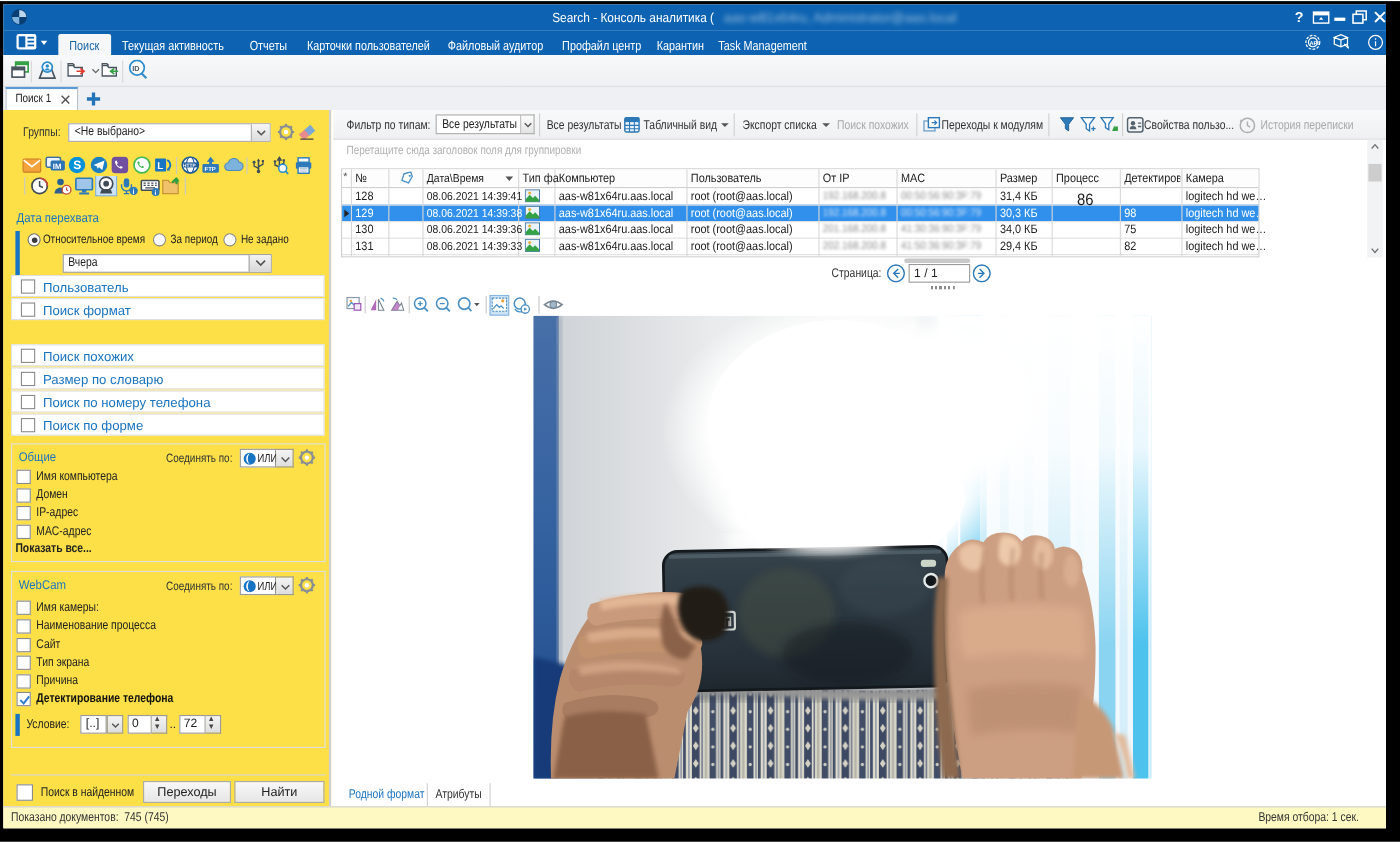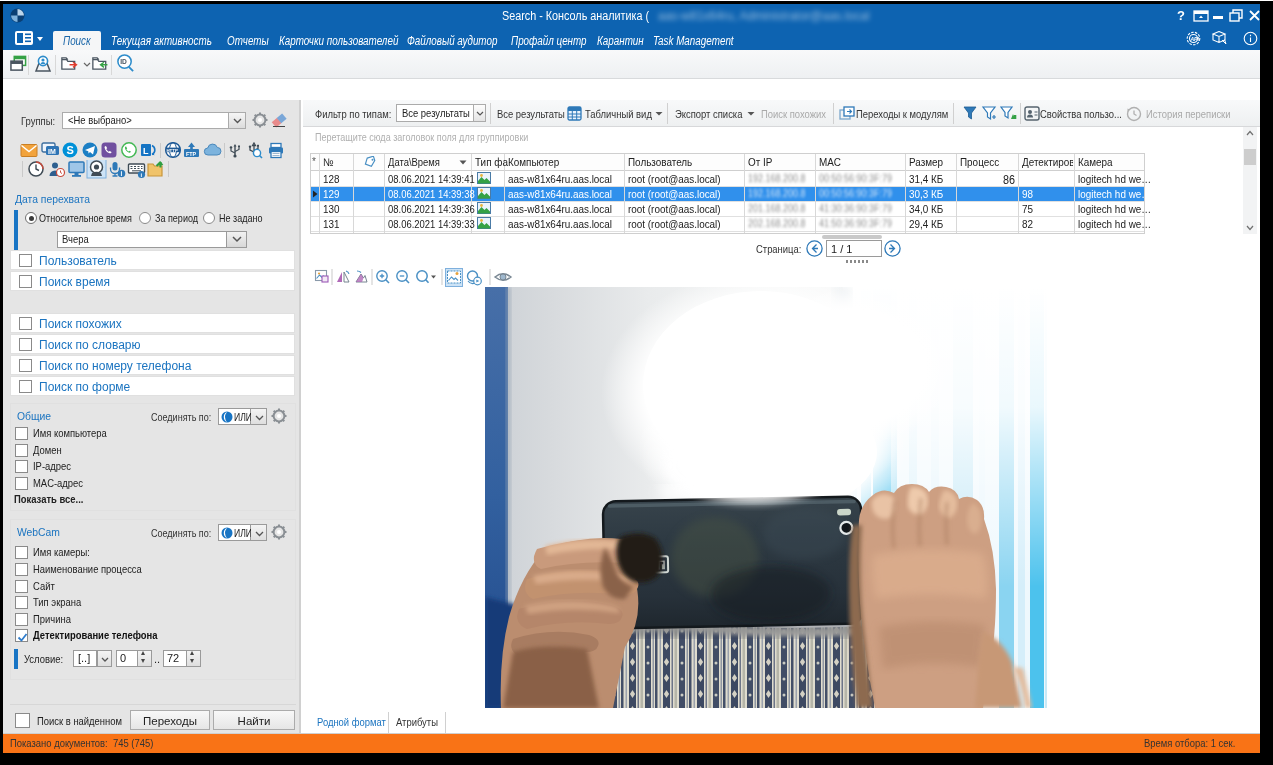--- a/index.html
+++ b/index.html
@@ -4,31 +4,31 @@
 <style>
   * { margin:0; padding:0; box-sizing:border-box; }
   html,body { width:1273px; height:765px; background:#000; overflow:hidden;
     font-family:"Liberation Sans", sans-serif; }
   .abs { position:absolute; }
   .sx { transform:scaleX(0.82); transform-origin:0 50%; white-space:nowrap; }
   .sx9 { transform:scaleX(0.9); transform-origin:0 50%; white-space:nowrap; }
   #win { position:absolute; left:3px; top:4px; width:1257px; height:749px; background:#fff; }
   
   #titlebar { position:absolute; left:0; top:0; width:1257px; height:24px; background:#0d63b1; }
-  #menubar  { position:absolute; left:0; top:24px; width:1257px; height:22px; background:#0d63b1;font-style:italic; }
+  #menubar  { position:absolute; left:0; top:24px; width:1257px; height:22px; background:#0d63b1; }
   #toolbar  { position:absolute; left:0; top:46px; width:1257px; height:29px;
      background:linear-gradient(#f8f9fa,#eef0f2); border-bottom:1px solid #d8dadc;}
   #tabstrip { position:absolute; left:0; top:75px; width:1257px; height:21px; background:#eef0f3; }
   #statusbar{ position:absolute; left:0; top:729px; width:1257px; height:20px;
-     background:#f97316; border-top:1px solid #cfcfcf; font-size:11px; color:#333; }
+     background:#fef9c3; border-top:1px solid #cfcfcf; font-size:11px; color:#333; }
   .ttl { color:#fff; font-size:12px; }
   .menu-item { color:#fff; font-size:12px; position:absolute; top:6px; transform:scaleX(0.82); transform-origin:0 50%; white-space:nowrap; }
   
   #leftpanel { position:absolute; left:0; top:96px; width:298px; height:633px;
-     background:#e5e5e5; border-right:2px solid #d0d0d0; }
+     background:#fde047; border-right:2px solid #d0d0d0; }
   
   #rightpane { position:absolute; left:300px; top:96px; width:957px; height:633px; background:#fff; }
   .cb { width:13px; height:13px; border:1px solid #8a8a8a; background:#fff; display:inline-block; }
   .rowbox { position:absolute; left:7px; width:285px; height:20px; border:1px solid #e0e0e0; background:#fff; }
   .rowbox .cb { position:absolute; left:8px; top:3px; }
   .rowbox .lbl { position:absolute; left:28px; top:3px; font-size:12px; color:#1b74c0; }
   .slbl { font-size:11.5px; color:#222; transform:scaleX(0.82); transform-origin:0 50%; white-space:nowrap; }
   .cbc { width:13px; height:13px; border:1px solid #8a8a8a; background:#fff; display:inline-block; }
   .spin { width:14px; height:17px; border:1px solid #9a9a9a; border-left:none; background:linear-gradient(#f4f4f4,#dedede); }
   .spin:before { content:"\25B4"; position:absolute; top:-3px; left:3px; font-size:8px; color:#444; }
@@ -130,20 +130,30 @@
       <path d="M18 10 h-7 M14 7 l-4 3 l4 3" fill="none" stroke="#35a145" stroke-width="1.7"></path>
     </svg>
     <div class="abs" style="left:108px;top:5px;width:1px;height:20px;background:#d8d8d8"></div>
 
     <svg class="abs" style="left:113px;top:4px" width="19" height="19" viewBox="0 0 20 20">
       <circle cx="9" cy="8" r="7" fill="#fff" stroke="#2d8ccb" stroke-width="1.6"></circle>
       <path d="M13.5 13.5 L18 18" stroke="#2d8ccb" stroke-width="2"></path>
       <text x="4.5" y="11" font-size="7" font-weight="bold" fill="#4a5560">ID</text>
     </svg>
   </div>
+  <div id="tabstrip">
+    <div class="abs" style="left:2px;top:0px;width:66px;height:21px;background:#fff;border:1px solid #b8c2cc;border-bottom:none;border-top:2px solid #5b9bd5"></div>
+    <span class="abs sx" style="left:11px;top:5px;font-size:11px;color:#222">Поиск 1</span>
+    <svg class="abs" style="left:52px;top:7px" width="9" height="9" viewBox="0 0 9 9">
+        <path d="M1 1 L8 8 M8 1 L1 8" stroke="#555" stroke-width="1.3"></path>
+      </svg>
+    <svg class="abs" style="left:75px;top:4px" width="14" height="14" viewBox="0 0 14 14">
+        <path d="M7 1 V13 M1 7 H13" stroke="#2273b8" stroke-width="3"></path>
+      </svg>
+  </div>
   <div id="leftpanel">
     <span class="abs sx" style="left:18px;top:15px;font-size:11.5px;color:#333">Группы:</span>
     <div class="abs" style="left:59px;top:12px;width:184px;height:17px;border:1px solid #ababab;background:#fff">
       <span class="abs sx" style="left:5px;top:1px;font-size:11.5px;color:#222">&lt;Не выбрано&gt;</span>
       <div class="abs" style="right:0;top:0;width:17px;height:15px;background:linear-gradient(#f6f6f6,#dcdcdc);border-left:1px solid #ababab">
         <svg class="abs" style="left:4px;top:5px" width="9" height="6" viewBox="0 0 9 6">
             <path d="M1 1 L4.5 4.5 L8 1" fill="none" stroke="#555" stroke-width="1.4"></path>
           </svg>
       </div>
     </div>
@@ -317,29 +327,29 @@
           </svg>
       </div>
     </div>
 
     <div class="rowbox" style="top:150px">
         <span class="cb"></span>
         <span class="lbl">Пользователь</span>
       </div>
     <div class="rowbox" style="top:171px">
         <span class="cb"></span>
-        <span class="lbl">Поиск время</span>
+        <span class="lbl">Поиск формат</span>
       </div>
     <div class="rowbox" style="top:213px">
         <span class="cb"></span>
         <span class="lbl">Поиск похожих</span>
       </div>
     <div class="rowbox" style="top:234px">
         <span class="cb"></span>
-        <span class="lbl">Поиск по словарю</span>
+        <span class="lbl">Размер по словарю</span>
       </div>
     <div class="rowbox" style="top:255px">
         <span class="cb"></span>
         <span class="lbl">Поиск по номеру телефона</span>
       </div>
     <div class="rowbox" style="top:276px">
         <span class="cb"></span>
         <span class="lbl">Поиск по форме</span>
       </div>
 
@@ -552,21 +562,21 @@
       <svg class="abs" style="left:166px;top:18px" width="14" height="12" viewBox="0 0 14 12">
           <rect x="0.5" y="0.5" width="13" height="11" fill="#eaf3fc" stroke="#4a7ba6" stroke-width="1"></rect>
           <path d="M1 9 l3.5 -4 l3 3 l2 -2 l3.5 3.5 v2 H1 Z" fill="#35a145"></path>
           <circle cx="4.5" cy="3.5" r="1.4" fill="#e8b33c"></circle>
         </svg>
       <span class="abs sx9" style="left:197px;top:19px;font-size:11px;color:#222">aas-w81x64ru.aas.local</span>
       <span class="abs sx9" style="left:317px;top:19px;font-size:11px;color:#222">root (root@aas.local)</span>
       <span class="abs sx9" style="left:437px;top:19px;font-size:10px;color:#909090;filter:blur(1.4px)">192.168.200.8</span>
       <span class="abs sx9" style="left:508px;top:19px;font-size:10px;color:#909090;filter:blur(1.4px)">00:50:56:90:3F:79</span>
       <span class="abs sx9" style="left:598px;top:19px;font-size:11px;color:#222">31,4 КБ</span>
-      <span class="abs sx9" style="left:692px;top:19px;font-size:12px;color:#222">86</span>
+      <span class="abs sx9" style="left:668px;top:19px;font-size:15px;color:#222">86</span>
       <span class="abs sx9" style="left:767px;top:19px;font-size:11px;color:#222">logitech hd we…</span>
       <span class="abs sx9" style="left:12px;top:34px;font-size:11px;color:#fff">129</span>
       <span class="abs sx9" style="left:77px;top:34px;font-size:10.5px;color:#fff">08.06.2021 14:39:38</span>
       <svg class="abs" style="left:166px;top:33px" width="14" height="12" viewBox="0 0 14 12">
           <rect x="0.5" y="0.5" width="13" height="11" fill="#eaf3fc" stroke="#4a7ba6" stroke-width="1"></rect>
           <path d="M1 9 l3.5 -4 l3 3 l2 -2 l3.5 3.5 v2 H1 Z" fill="#35a145"></path>
           <circle cx="4.5" cy="3.5" r="1.4" fill="#e8b33c"></circle>
         </svg>
       <span class="abs sx9" style="left:197px;top:34px;font-size:11px;color:#fff">aas-w81x64ru.aas.local</span>
       <span class="abs sx9" style="left:317px;top:34px;font-size:11px;color:#fff">root (root@aas.local)</span>

